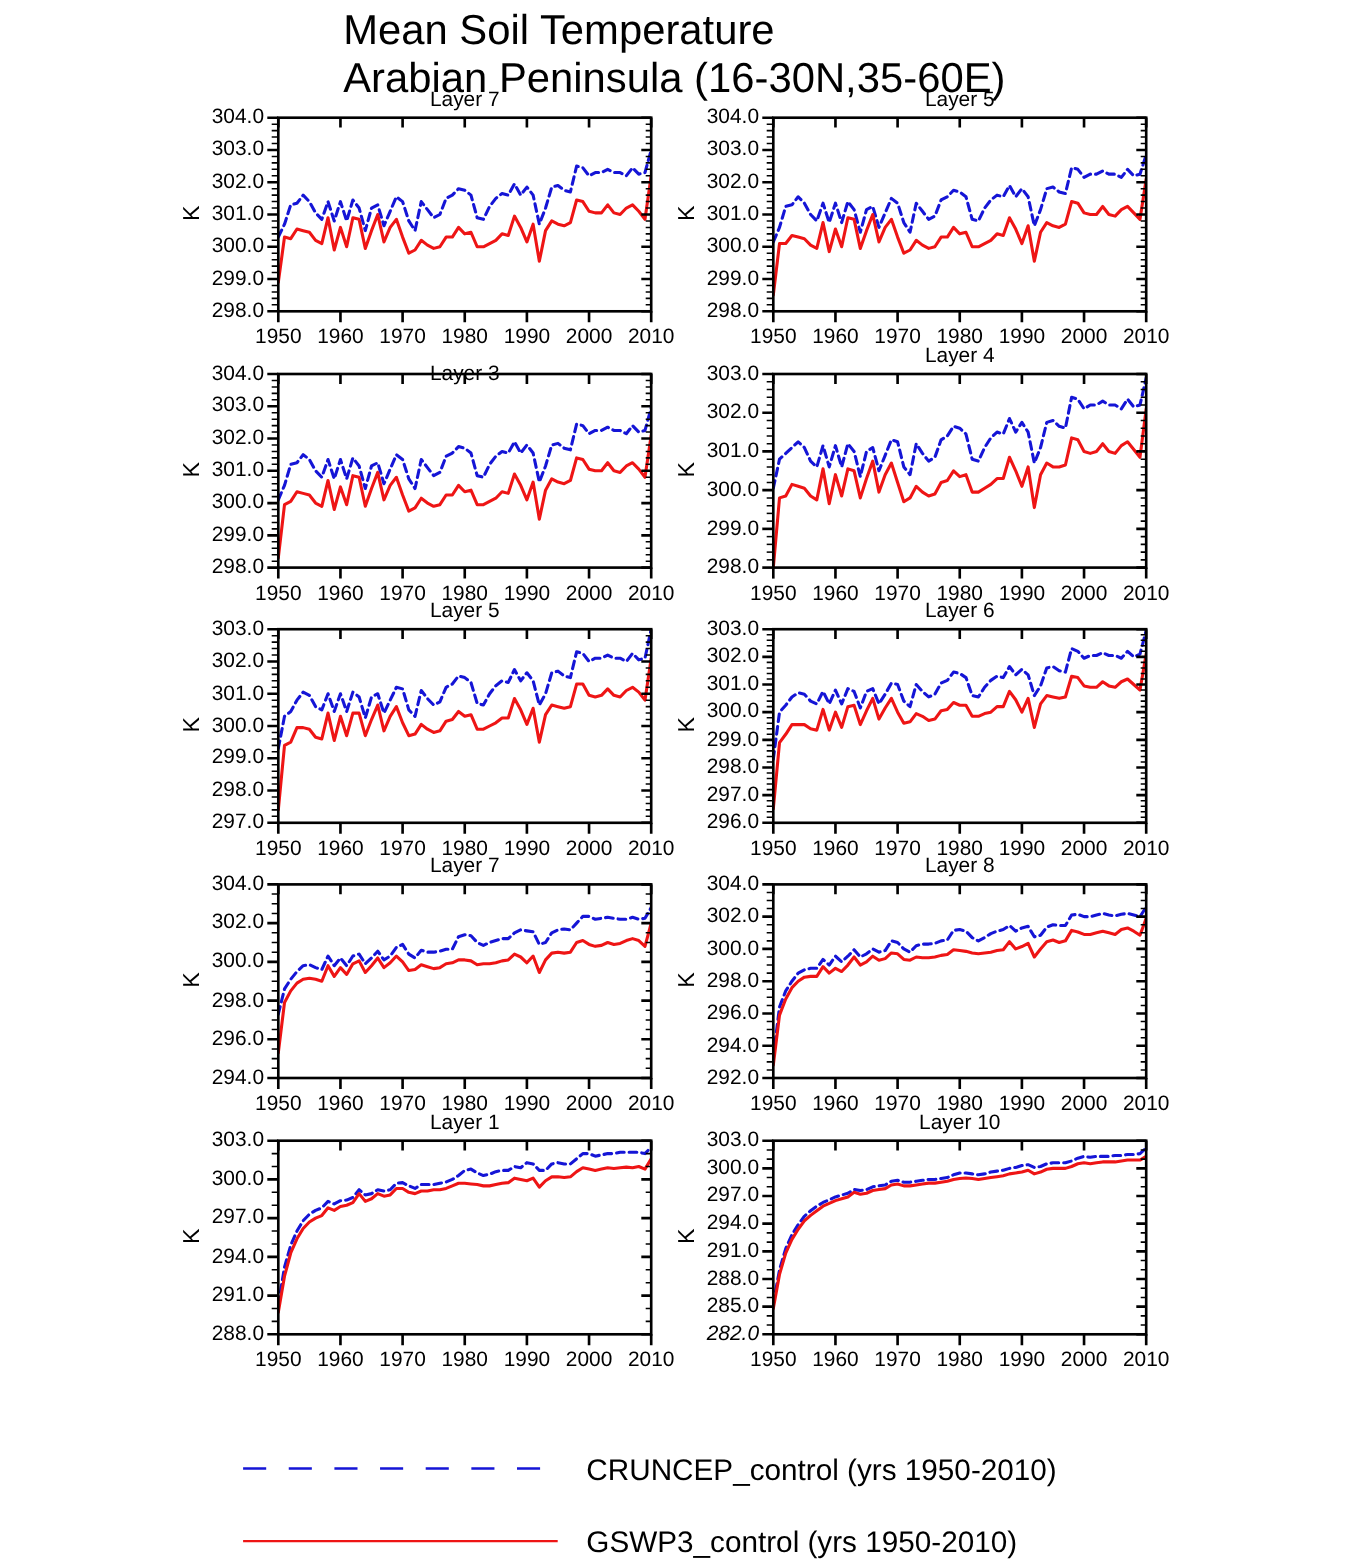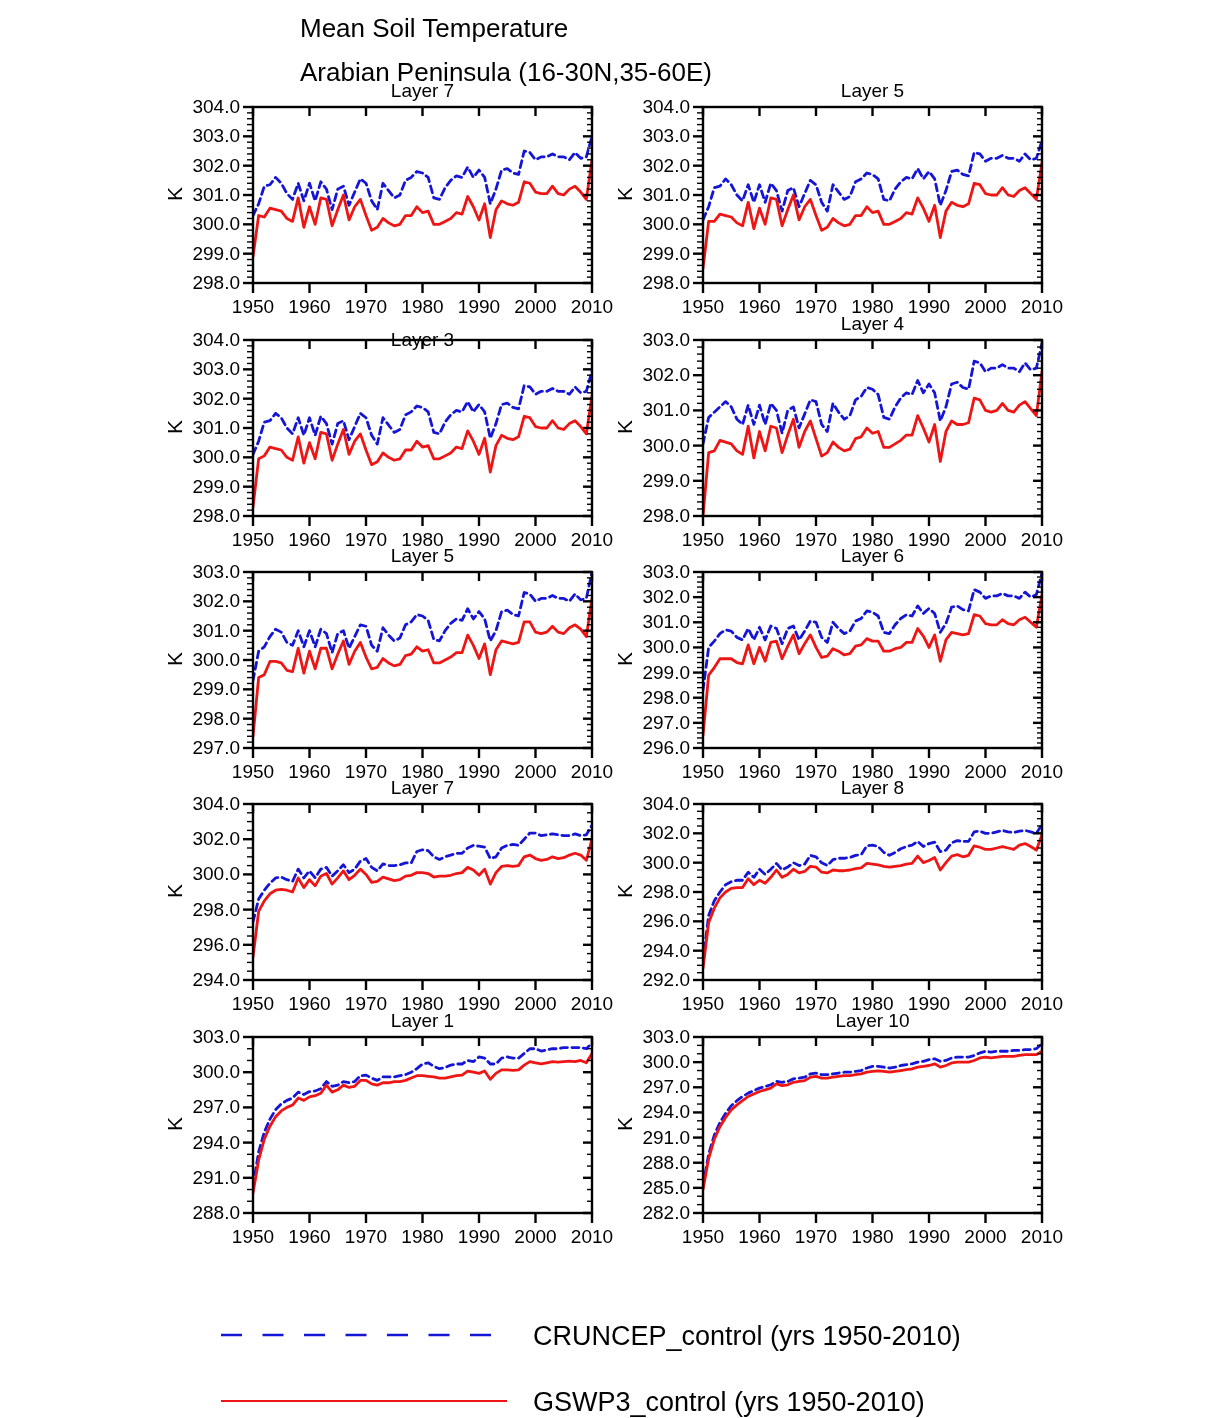--- a/index.html
+++ b/index.html
@@ -1,18 +1,18 @@
 <!DOCTYPE html>
 <html><head>
 <meta charset="utf-8">
 <style>
   html,body{margin:0;padding:0;background:#ffffff;}
   .fig{position:relative;width:1224px;height:1418px;background:#ffffff;
        font-family:"Liberation Sans",sans-serif;color:#000;overflow:hidden;}
-  .title-line{position:absolute;left:300px;font-size:26px;line-height:44px;white-space:nowrap;}
+  .title-line{position:absolute;left:312px;font-size:38px;line-height:44px;white-space:nowrap;}
   .lbl{position:absolute;font-size:19px;line-height:24px;white-space:nowrap;}
   .ylab{text-align:right;}
   .xlab{text-align:center;}
   .subtitle{text-align:center;}
   .klab{position:absolute;font-size:21px;text-align:center;transform:rotate(-90deg);}
   svg.plot{position:absolute;}
   .legend-swatch{position:absolute;}
   .legend-label{position:absolute;font-size:27px;line-height:38px;white-space:nowrap;}
 </style>
 </head>
@@ -909,21 +909,21 @@
           <line x1="8" y1="37.46666666666667" x2="14" y2="37.46666666666667" stroke="#000" stroke-width="1.4"></line>
           <line x1="348" y1="37.46666666666667" x2="353" y2="37.46666666666667" stroke="#000" stroke-width="1.4"></line>
           <line x1="8" y1="25.733333333333334" x2="14" y2="25.733333333333334" stroke="#000" stroke-width="1.4"></line>
           <line x1="348" y1="25.733333333333334" x2="353" y2="25.733333333333334" stroke="#000" stroke-width="1.4"></line>
           <rect x="14" y="14" width="339" height="176" fill="none" stroke="#000" stroke-width="2.4"></rect>
         </svg>
       </div>
       <div class="" style="position: absolute; left: 0px; top: 0px;">
         <div class="lbl subtitle" style="left: 703px; top: 1009px; width: 339px;">Layer 10</div>
         <div class="klab" style="left: 611px; top: 1112px; width: 28px;">K</div>
-        <div class="lbl ylab" style="left: 618px; top: 1201px; width: 72px;">282.0</div>
+        <div class="lbl ylab" style="left: 618px; top: 1201px; width: 72px; font-style: italic;">282.0</div>
         <div class="lbl ylab" style="left: 618px; top: 1175.86px; width: 72px;">285.0</div>
         <div class="lbl ylab" style="left: 618px; top: 1150.71px; width: 72px;">288.0</div>
         <div class="lbl ylab" style="left: 618px; top: 1125.57px; width: 72px;">291.0</div>
         <div class="lbl ylab" style="left: 618px; top: 1100.43px; width: 72px;">294.0</div>
         <div class="lbl ylab" style="left: 618px; top: 1075.29px; width: 72px;">297.0</div>
         <div class="lbl ylab" style="left: 618px; top: 1050.14px; width: 72px;">300.0</div>
         <div class="lbl ylab" style="left: 618px; top: 1025px; width: 72px;">303.0</div>
         <div class="lbl xlab" style="left: 665px; top: 1225px; width: 76px;">1950</div>
         <div class="lbl xlab" style="left: 721.5px; top: 1225px; width: 76px;">1960</div>
         <div class="lbl xlab" style="left: 778px; top: 1225px; width: 76px;">1970</div>

